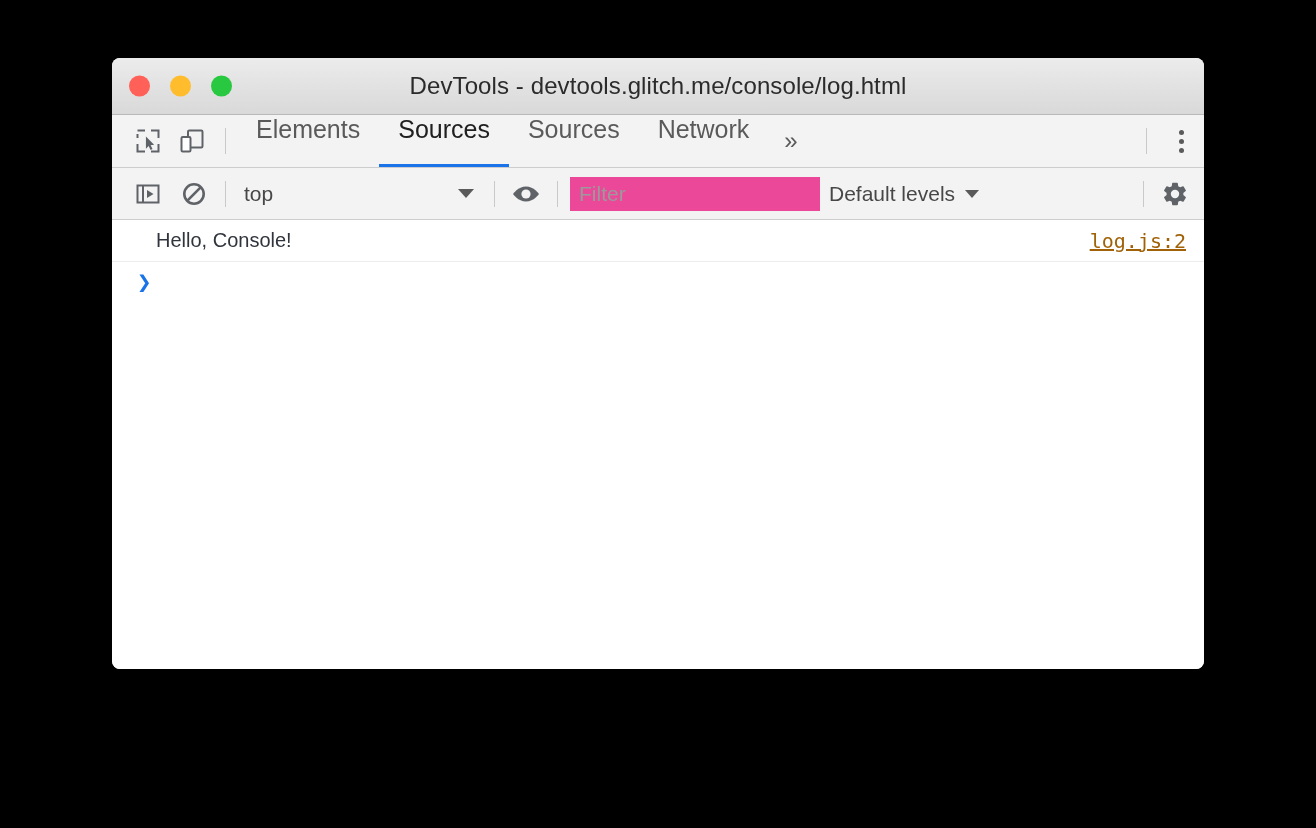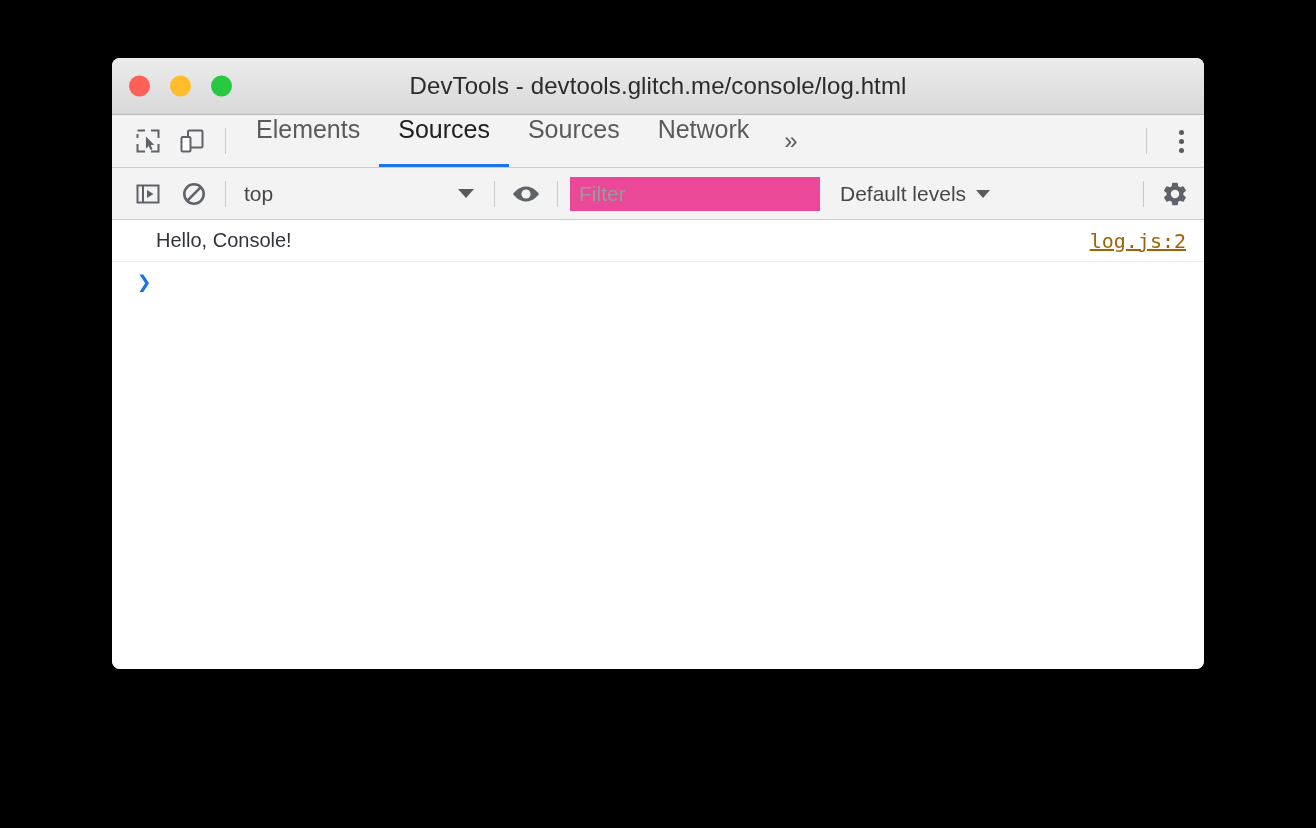--- a/index.html
+++ b/index.html
@@ -186,21 +186,21 @@
     box-sizing: border-box;
     margin-left: 4px;
   }
   .filter-input::placeholder { color: #9a9a9a; }
   .levels {
     display: flex;
     align-items: center;
     gap: 10px;
     font-size: 21px;
     color: #474747;
-    margin-left: 20px;
+    margin-left: 9px;
     white-space: nowrap;
     cursor: default;
   }
   .levels .caret-down {
     border-left-width: 7px;
     border-right-width: 7px;
     border-top-width: 8px;
   }
   .toolbar-spacer { flex: 1 1 auto; }
 

